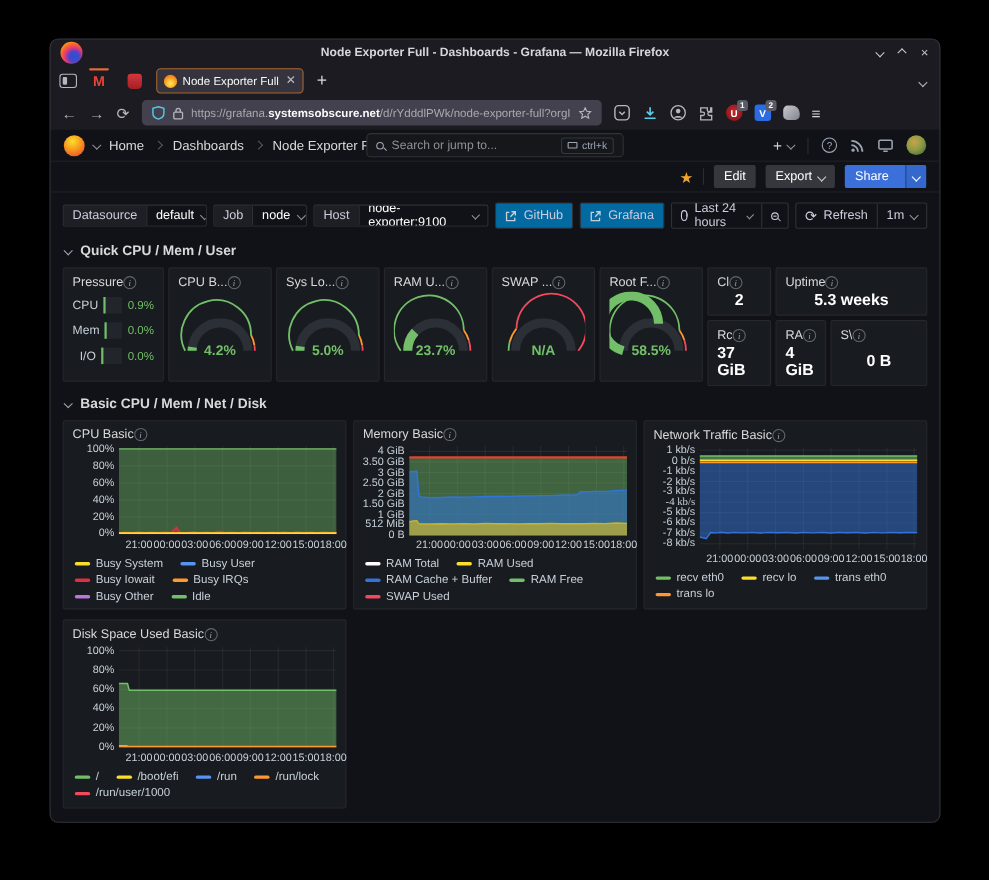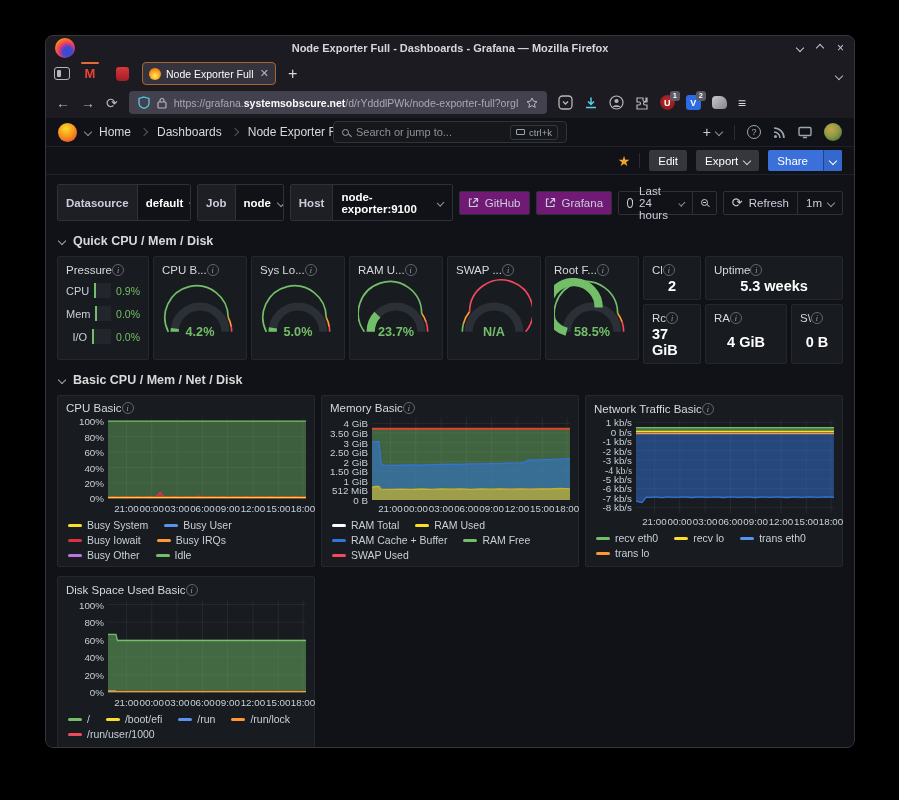--- a/index.html
+++ b/index.html
@@ -77,25 +77,25 @@
               border-bottom:1px solid #1F2126; flex:0 0 auto; }
   .star { color:#EFA52C; font-size:14px; line-height:1; }
   .gbtn { height:21px; display:flex; align-items:center; gap:6px; padding:0 9px; border-radius:2px;
           background:#35373C; color:#FFFFFF; font-size:11.5px; }
   .gbtn-share { background:#3B6FD9; padding:0; overflow:hidden; }
   .gbtn-share .sh-main { padding:0 9px; display:flex; align-items:center; height:100%; }
   .gbtn-share .sh-chv { padding:0 6px; display:flex; align-items:center; height:100%; border-left:1px solid rgba(0,0,0,.35); background:#3568CC; }
   
   .dash { flex:1; padding:9px 11px; overflow:hidden; }
   .ctl-row { display:flex; align-items:center; gap:6px; margin-bottom:9px; }
-  .picker { display:flex; align-items:stretch; border:1px solid #2E3136; border-radius:2px; height:37px; overflow:hidden;font-weight:bold; }
+  .picker { display:flex; align-items:stretch; border:1px solid #2E3136; border-radius:2px; height:20px; overflow:hidden; }
   .picker .plabel { display:flex; align-items:center; padding:0 8px; background:#1D1F24; color:#CCCCDC; font-size:11.5px; }
   .picker .pvalue { display:flex; align-items:center; gap:7px; padding:0 8px; background:#111217; color:#FFFFFF; font-size:11.5px; border-left:1px solid #2E3136; }
   .obtn { display:flex; align-items:center; gap:6px; height:24px; padding:0 8px; border:1px solid #2E3136;
-          border-radius:2px; color:#CCCCDC; font-size:11.5px; background:#701a75; }
+          border-radius:2px; color:#CCCCDC; font-size:11.5px; background:#0369a1; }
   .right-ctls { margin-left:auto; display:flex; align-items:center; gap:6px; }
   .tgroup { display:flex; align-items:stretch; height:24px; border:1px solid #2E3136; border-radius:2px; color:#CCCCDC; font-size:11.5px; }
   .tseg { display:flex; align-items:center; gap:6px; padding:0 8px; }
   .tseg + .tseg { border-left:1px solid #2E3136; }
   .clockico { width:10px; height:10px; border:1.3px solid #CCCCDC; border-radius:50%; position:relative; }
   .clockico::after { content:''; position:absolute; left:4px; top:1.5px; width:1.3px; height:3.5px; background:#CCCCDC; }
   .sec-head { display:flex; align-items:center; gap:8px; height:22px; margin:1px 0 4px 2px; color:#D8D9DA;
               font-size:12.5px; font-weight:700; }
   .sec-head .chv { color:#9DA5B3; }
   
@@ -109,21 +109,21 @@
   .prow { display:flex; align-items:center; gap:5px; height:21px; margin-top:2px; }
   .prow .plab { width:25px; text-align:right; font-size:11px; color:#C7D0D9; }
   .pbar { width:22px; height:15px; background:#22262C; border-left:2px solid #73BF69; }
   .prow .pval { margin-left:auto; font-size:10.5px; color:#73BF69; }
   .gaugep { width:94px; flex:0 0 auto; display:flex; flex-direction:column; }
   .gaugep svg { flex:1; width:100%; }
   .statcol { flex:1; display:flex; flex-direction:column; gap:4px; }
   .statrow { display:flex; gap:4px; flex:1; }
   .statp { display:flex; flex-direction:column; }
   .statp .sval { flex:1; display:flex; align-items:center; justify-content:center; font-size:14.5px; font-weight:700; color:#FFFFFF; }
-  .w58 { width:58px; flex:0 0 auto; } .w62 { width:82px; flex:0 0 auto; } .grow { flex:1; }
+  .w58 { width:58px; flex:0 0 auto; } .w62 { width:46px; flex:0 0 auto; } .grow { flex:1; }
   
   .charts { display:grid; grid-template-columns:1fr 1fr 1fr; gap:9px 6px; }
   .chartp { height:172px; display:flex; flex-direction:column; }
   .plot { position:relative; height:107px; margin-top:3px; padding-left:42px; padding-bottom:14px; }
   .yax { position:absolute; left:0; top:0; bottom:14px; width:38px; }
   .yax span { position:absolute; right:0; transform:translateY(-50%); font-size:9.8px; color:#C7D0D9; white-space:nowrap; }
   .xax { position:absolute; left:42px; right:0; bottom:0; height:13px; }
   .xax span { position:absolute; bottom:0; transform:translateX(-50%); font-size:9.8px; color:#C7D0D9; }
   .area { position:absolute; left:42px; right:0; top:0; bottom:14px; }
   .area svg { width:100%; height:100%; display:block; }
@@ -323,21 +323,21 @@
               <span class="tseg">
                   <span>1m</span>
                   <span class="chv dimchv"></span>
                 </span>
             </div>
           </div>
         </div>
 
         <div class="sec-head">
           <span class="chv"></span>
-          <span>Quick CPU / Mem / Disk</span>
+          <span>Quick CPU / Mem / User</span>
         </div>
 
         <div class="gauge-row">
 
           <div class="panel pressure">
             <div class="p-head">
                 <span class="p-title">Pressure</span>
                 <span class="info">i</span>
               </div>
             <div class="prow">

